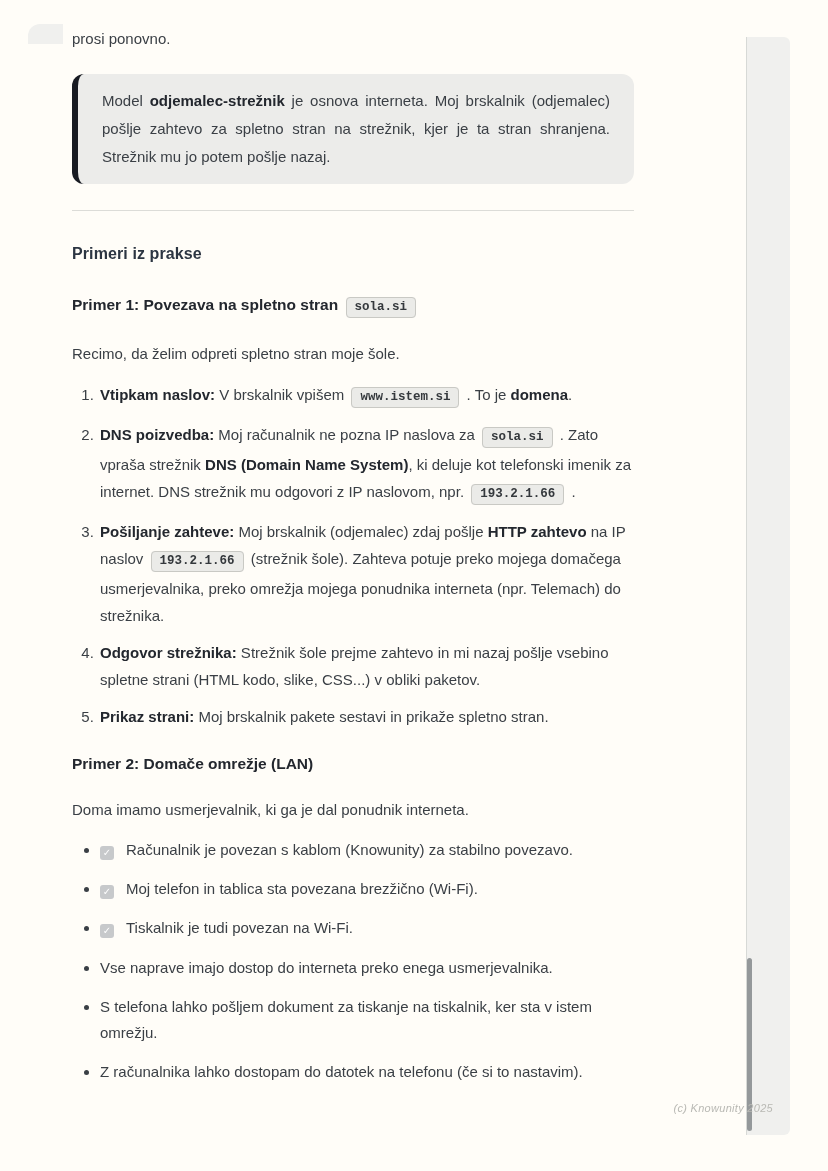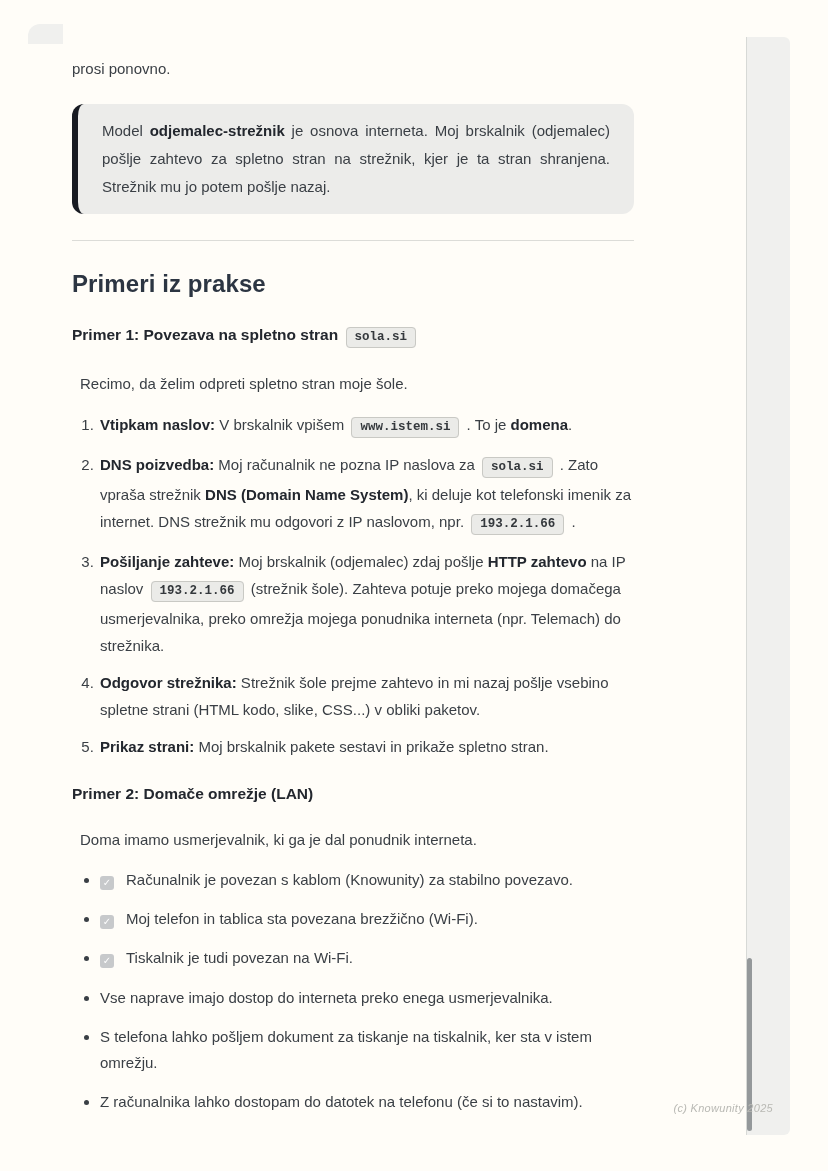--- a/index.html
+++ b/index.html
@@ -24,49 +24,49 @@
   .scroll-track{
     position:absolute; left:746px; top:37px; width:44px; height:1098px;
     background:var(--track); border-left:1px solid var(--track-edge);
     border-radius:0 6px 6px 0; z-index:2;
   }
   .scroll-thumb{
     position:absolute; left:0px; top:921px; width:5px; height:173px;
     background:var(--thumb); border-radius:3px; z-index:3;
   }
   .content{
-    position:absolute; left:72px; top:56px; width:562px;
+    position:absolute; left:72px; top:26px; width:562px;
     font-size:15px; line-height:26px;
   }
   strong{color:var(--bold); font-weight:bold;}
   .quote{
     margin-top:22px;
     background:var(--quote-bg);
     border-left:6px solid var(--quote-bar);
     border-radius:12px;
     padding:13px 24px;
     line-height:28px;
     text-align:justify;
   }
   hr.divider{
     border:none; border-top:1px solid var(--rule);
     margin-top:26px;
   }
   h2.page-title{
     margin-top:26px;
-    font-size:24px; line-height:34px;
+    font-size:16px; line-height:34px;
     color:var(--heading); font-weight:bold;
     letter-spacing:.1px;
   }
   .sub-title{
     margin-top:20px;
     font-size:15.5px; line-height:27px;
     color:var(--bold); font-weight:bold;
   }
-  .para{margin-top:20px;margin-left:8px;}
+  .para{margin-top:20px;}
   ol.steps{
     margin-top:14px;
     padding-left:26px;
     line-height:27px;
   }
   ol.steps li{margin-top:10px; padding-left:2px;}
   ul.plain{
     margin-top:14px;
     padding-left:28px;
     line-height:26px;

